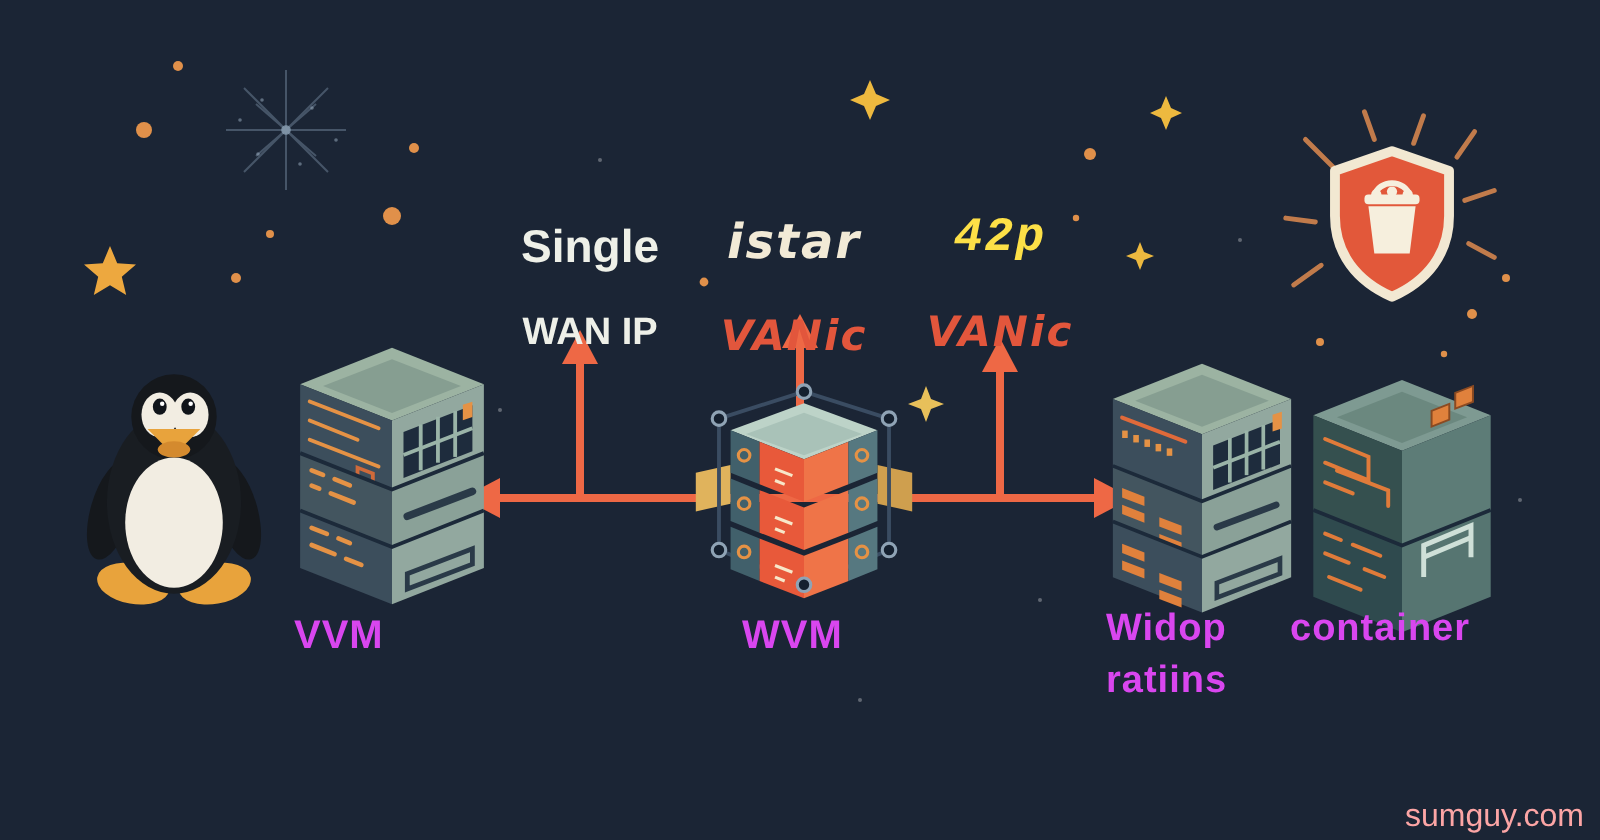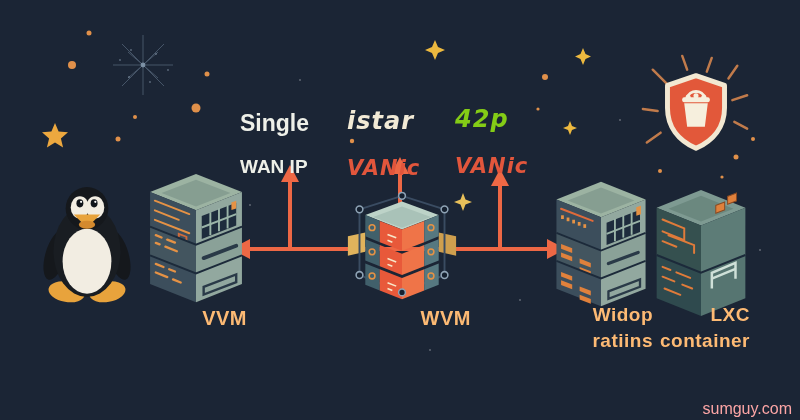--- a/index.html
+++ b/index.html
@@ -1,27 +1,27 @@
 <!DOCTYPE html>
 <html><head>
 <meta charset="utf-8">
 <style>
   html,body{margin:0;padding:0;background:#10182a;}
   .scene{position:relative;width:800px;height:420px;background:#1b2535;overflow:hidden;
          font-family:"Liberation Sans",sans-serif;}
   .abs{position:absolute;}
-  .lbl{position:absolute;text-align:left;color:#eef0e8;line-height:1.15;}
+  .lbl{position:absolute;text-align:center;color:#eef0e8;line-height:1.15;}
   .lbl .l1{display:block;font-size:23px;font-weight:bold;}
   .lbl .l2{display:block;font-size:19px;font-weight:bold;margin-top:20px;}
   .hand{font-family:"DejaVu Sans",sans-serif;font-style:italic;letter-spacing:1px;}
   .hand .l1{font-size:24px;}
   .hand .l2{font-size:21px;}
   .orange{color:#e2563c;}
-  .orange2{color:#84cc16;}
-  .nodelbl{position:absolute;text-align:right;color:#fdba74;font-size:20px;
+  .orange2{color:#fde047;font-family:Liberation Mono, monospace;}
+  .nodelbl{position:absolute;text-align:left;color:#d946ef;font-size:20px;
            font-weight:bold;letter-spacing:.5px;line-height:26px;}
   .watermark{position:absolute;right:8px;bottom:2px;font-size:16px;color:#fca5a5;text-align:center;}
 </style>
 </head>
 <body>
 
 <div class="scene">
 
   <svg class="abs" style="left:0;top:0;" width="800" height="420">
 
@@ -336,18 +336,17 @@
     <span class="l2 orange">VANic</span>
   </div>
 
   <div class="nodelbl" style="left:147px;top:305px;width:100px;">VVM</div>
   <div class="nodelbl" style="left:371px;top:305px;width:100px;">WVM</div>
   <div class="nodelbl" style="left:553px;top:302px;width:100px;font-size:19px;">
     <span style="display:block;">Widop</span>
     <span style="display:block;">ratiins</span>
   </div>
   <div class="nodelbl" style="left:645px;top:302px;width:105px;font-size:19px;">
-    <span style="display:block;">LXC</span>
     <span style="display:block;">container</span>
   </div>
 
   <div class="watermark">sumguy.com</div>
 </div>
 
 </body></html>

